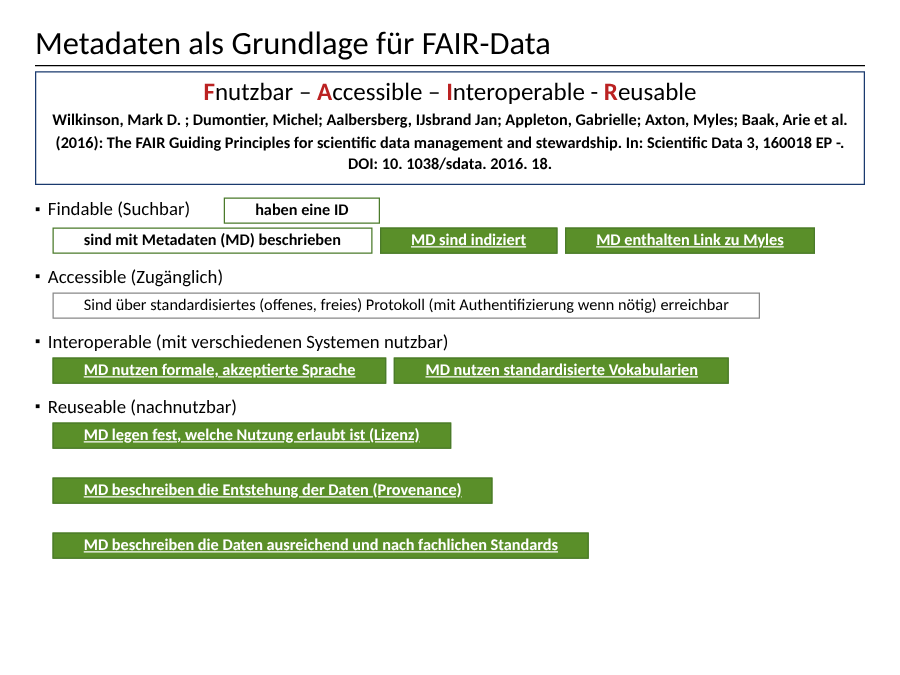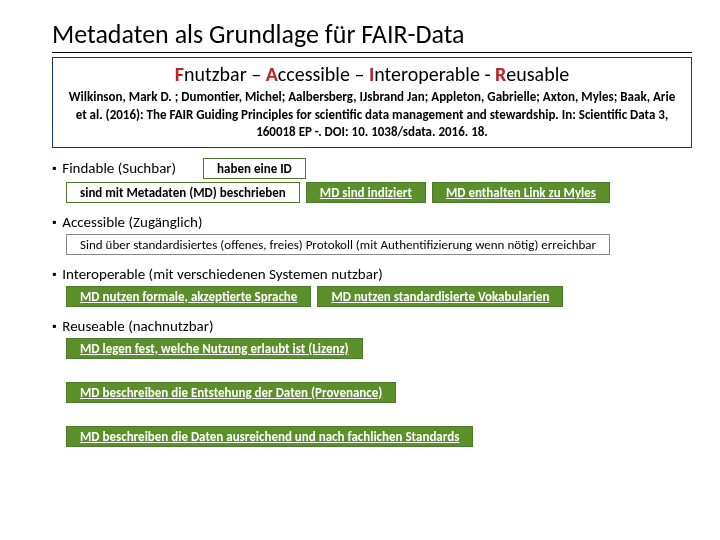--- a/index.html
+++ b/index.html
@@ -6,21 +6,20 @@
     margin: 0;
     padding: 0;
     font-family: Calibri, Arial, sans-serif;
     background: #fff;
     width: 720px;
     height: 540px;
     box-sizing: border-box;
   }
   .slide {
     padding: 18px 28px 10px 28px;
-    margin-left: 24px;
   }
   .title {
     font-size: 26px;
     font-weight: 400;
     color: #000;
     border-bottom: 1px solid #000;
     padding-bottom: 2px;
     margin-bottom: 4px;
   }
   .headerbox {
@@ -66,21 +65,21 @@
   .inline-row {
     display: flex;
     flex-wrap: wrap;
     gap: 27px;
     align-items: center;
     text-align: right;
   }
   .chip, .chip-outline, .chip-plain {
     font-size: 13px;
     font-weight: 700;
-    padding: 2px 13px;
+    padding: 2px 24px;
     border: 1px solid #4a7a2a;
     white-space: nowrap;
   }
   .chip {
     background: #5a8f29;
     color: #fff;
     text-decoration: underline;
   }
   .chip-outline {
     background: #fff;

